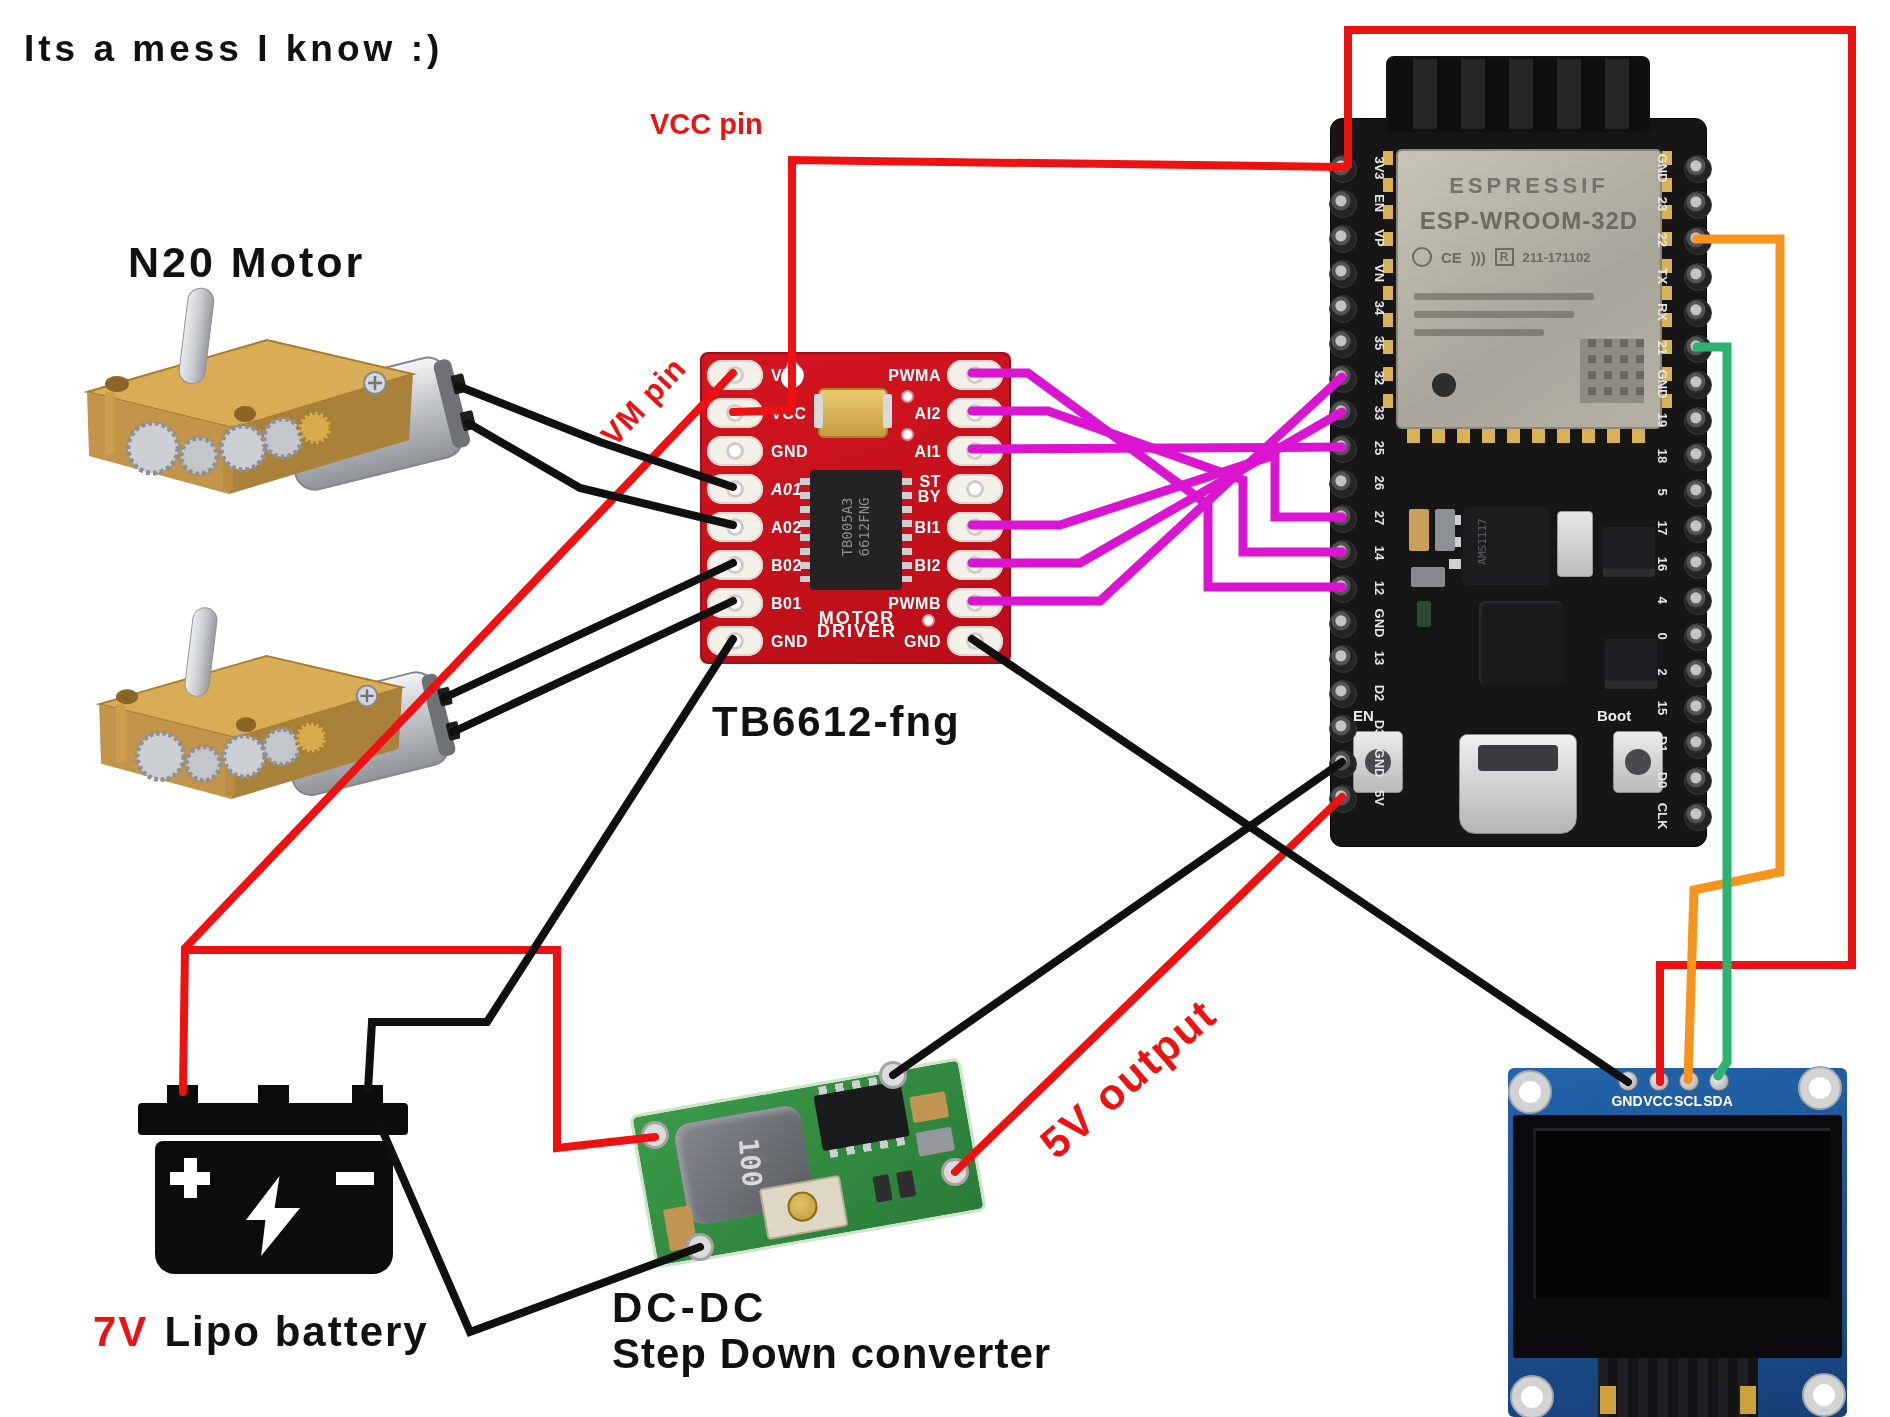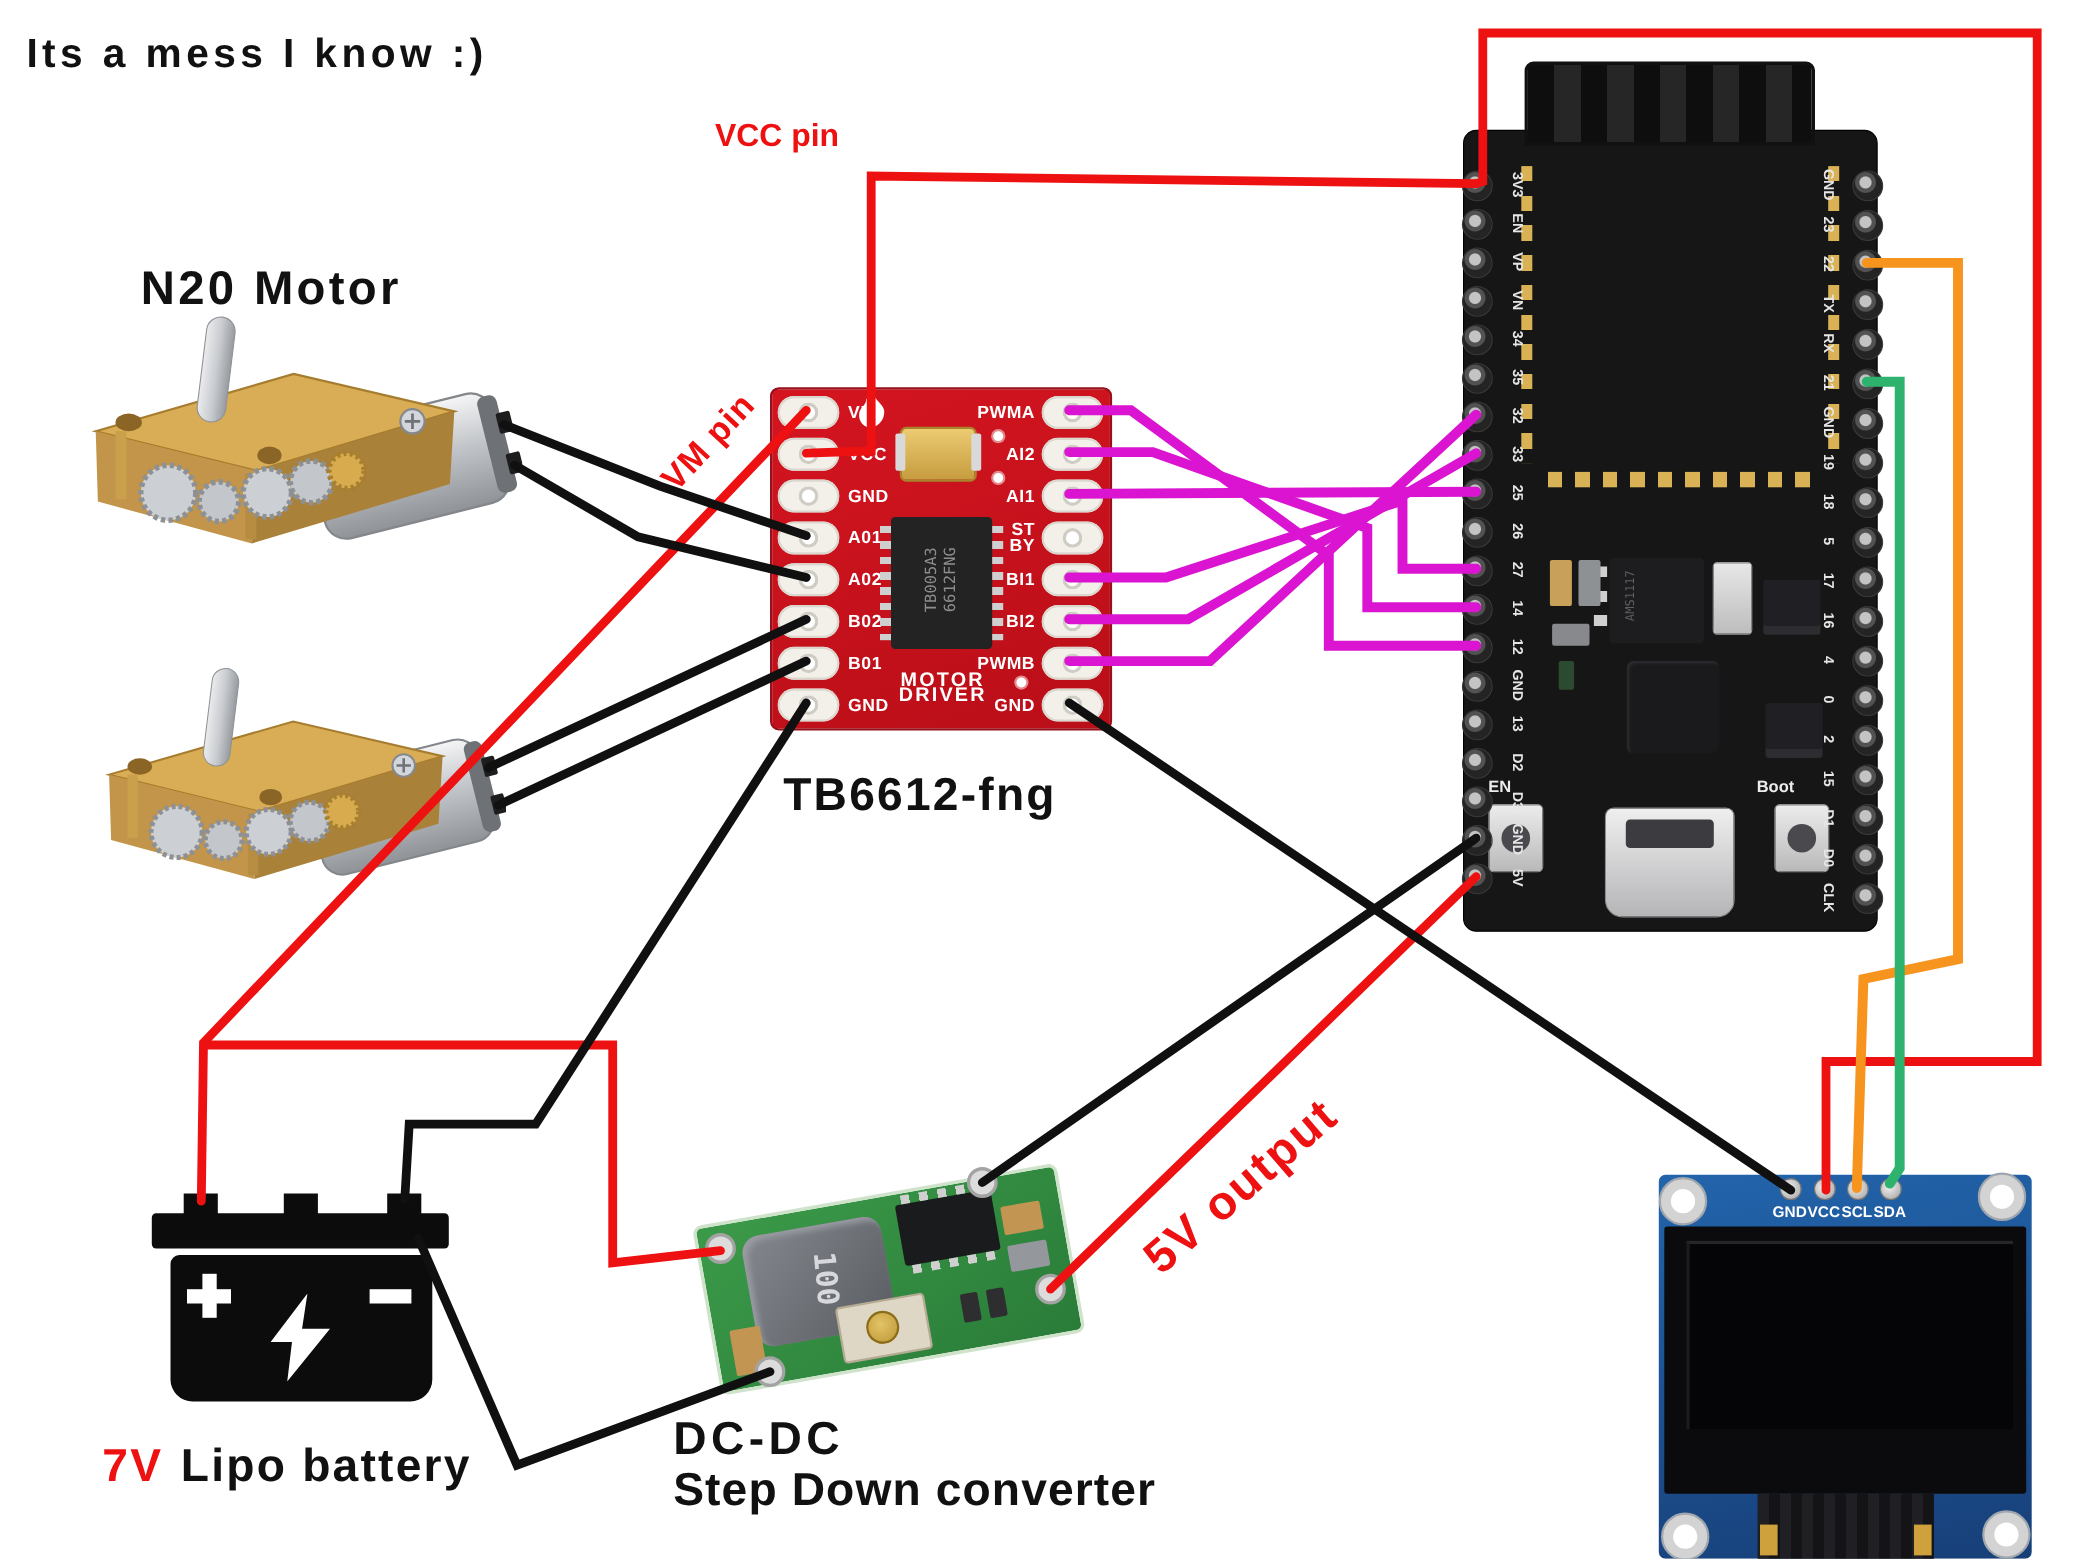--- a/index.html
+++ b/index.html
@@ -225,21 +225,21 @@
 
 <div class="drv">
   <div class="dcol dcol-left">
       <div class="dpad" style="top: 6px;"></div>
       <span class="dlab" style="top: 6px;">VM</span>
       <div class="dpad" style="top: 44px;"></div>
       <span class="dlab" style="top: 44px;">VCC</span>
       <div class="dpad" style="top: 82px;"></div>
       <span class="dlab" style="top: 82px;">GND</span>
       <div class="dpad" style="top: 120px;"></div>
-      <span class="dlab" style="top: 120px;">A01</span>
+      <span class="dlab" style="top: 120px; font-style: italic;">A01</span>
       <div class="dpad" style="top: 158px;"></div>
       <span class="dlab" style="top: 158px;">A02</span>
       <div class="dpad" style="top: 196px;"></div>
       <span class="dlab" style="top: 196px;">B02</span>
       <div class="dpad" style="top: 234px;"></div>
       <span class="dlab" style="top: 234px;">B01</span>
       <div class="dpad" style="top: 272px;"></div>
       <span class="dlab" style="top: 272px;">GND</span>
     </div>
   <div class="dcol dcol-right">
@@ -273,20 +273,36 @@
   </div>
   <div class="via" style="left:201px;top:38px"></div>
   <div class="via" style="left:201px;top:76px"></div>
   <div class="via" style="left:222px;top:262px"></div>
   <div class="dsilk" style="top:254px">MOTOR</div>
   <div class="dsilk" style="top:267px">DRIVER</div>
 </div>
 
 <div class="esp">
   <div class="esp-antenna"></div>
+  <div class="esp-module">
+    <div class="mod-brand">ESPRESSIF</div>
+    <div class="mod-name">ESP-WROOM-32D</div>
+    <div class="mod-icons">
+      <span class="mchip"></span>
+      <span>CE</span>
+      <span>)))</span>
+      <span class="mbox">R</span>
+      <span class="mcert">211-171102</span>
+    </div>
+    <div class="print-bar" style="top:142px;width:180px"></div>
+    <div class="print-bar" style="top:160px;width:160px"></div>
+    <div class="print-bar" style="top:178px;width:130px"></div>
+    <div class="mod-qr"></div>
+    <div class="mod-dot"></div>
+  </div>
   <div class="cast" style="left:52px;top:32px;height:270px"></div>
   <div class="cast" style="left:331px;top:32px;height:270px"></div>
   <div class="cast bottom" style="left:76px;top:310px"></div>
   <div class="ams">
       <span>AMS1117</span>
     </div>
   <div class="ams-legs"></div>
   <div class="silver-cap"></div>
   <div class="mainchip"></div>
   <div class="tran" style="left:272px;top:408px"></div>

